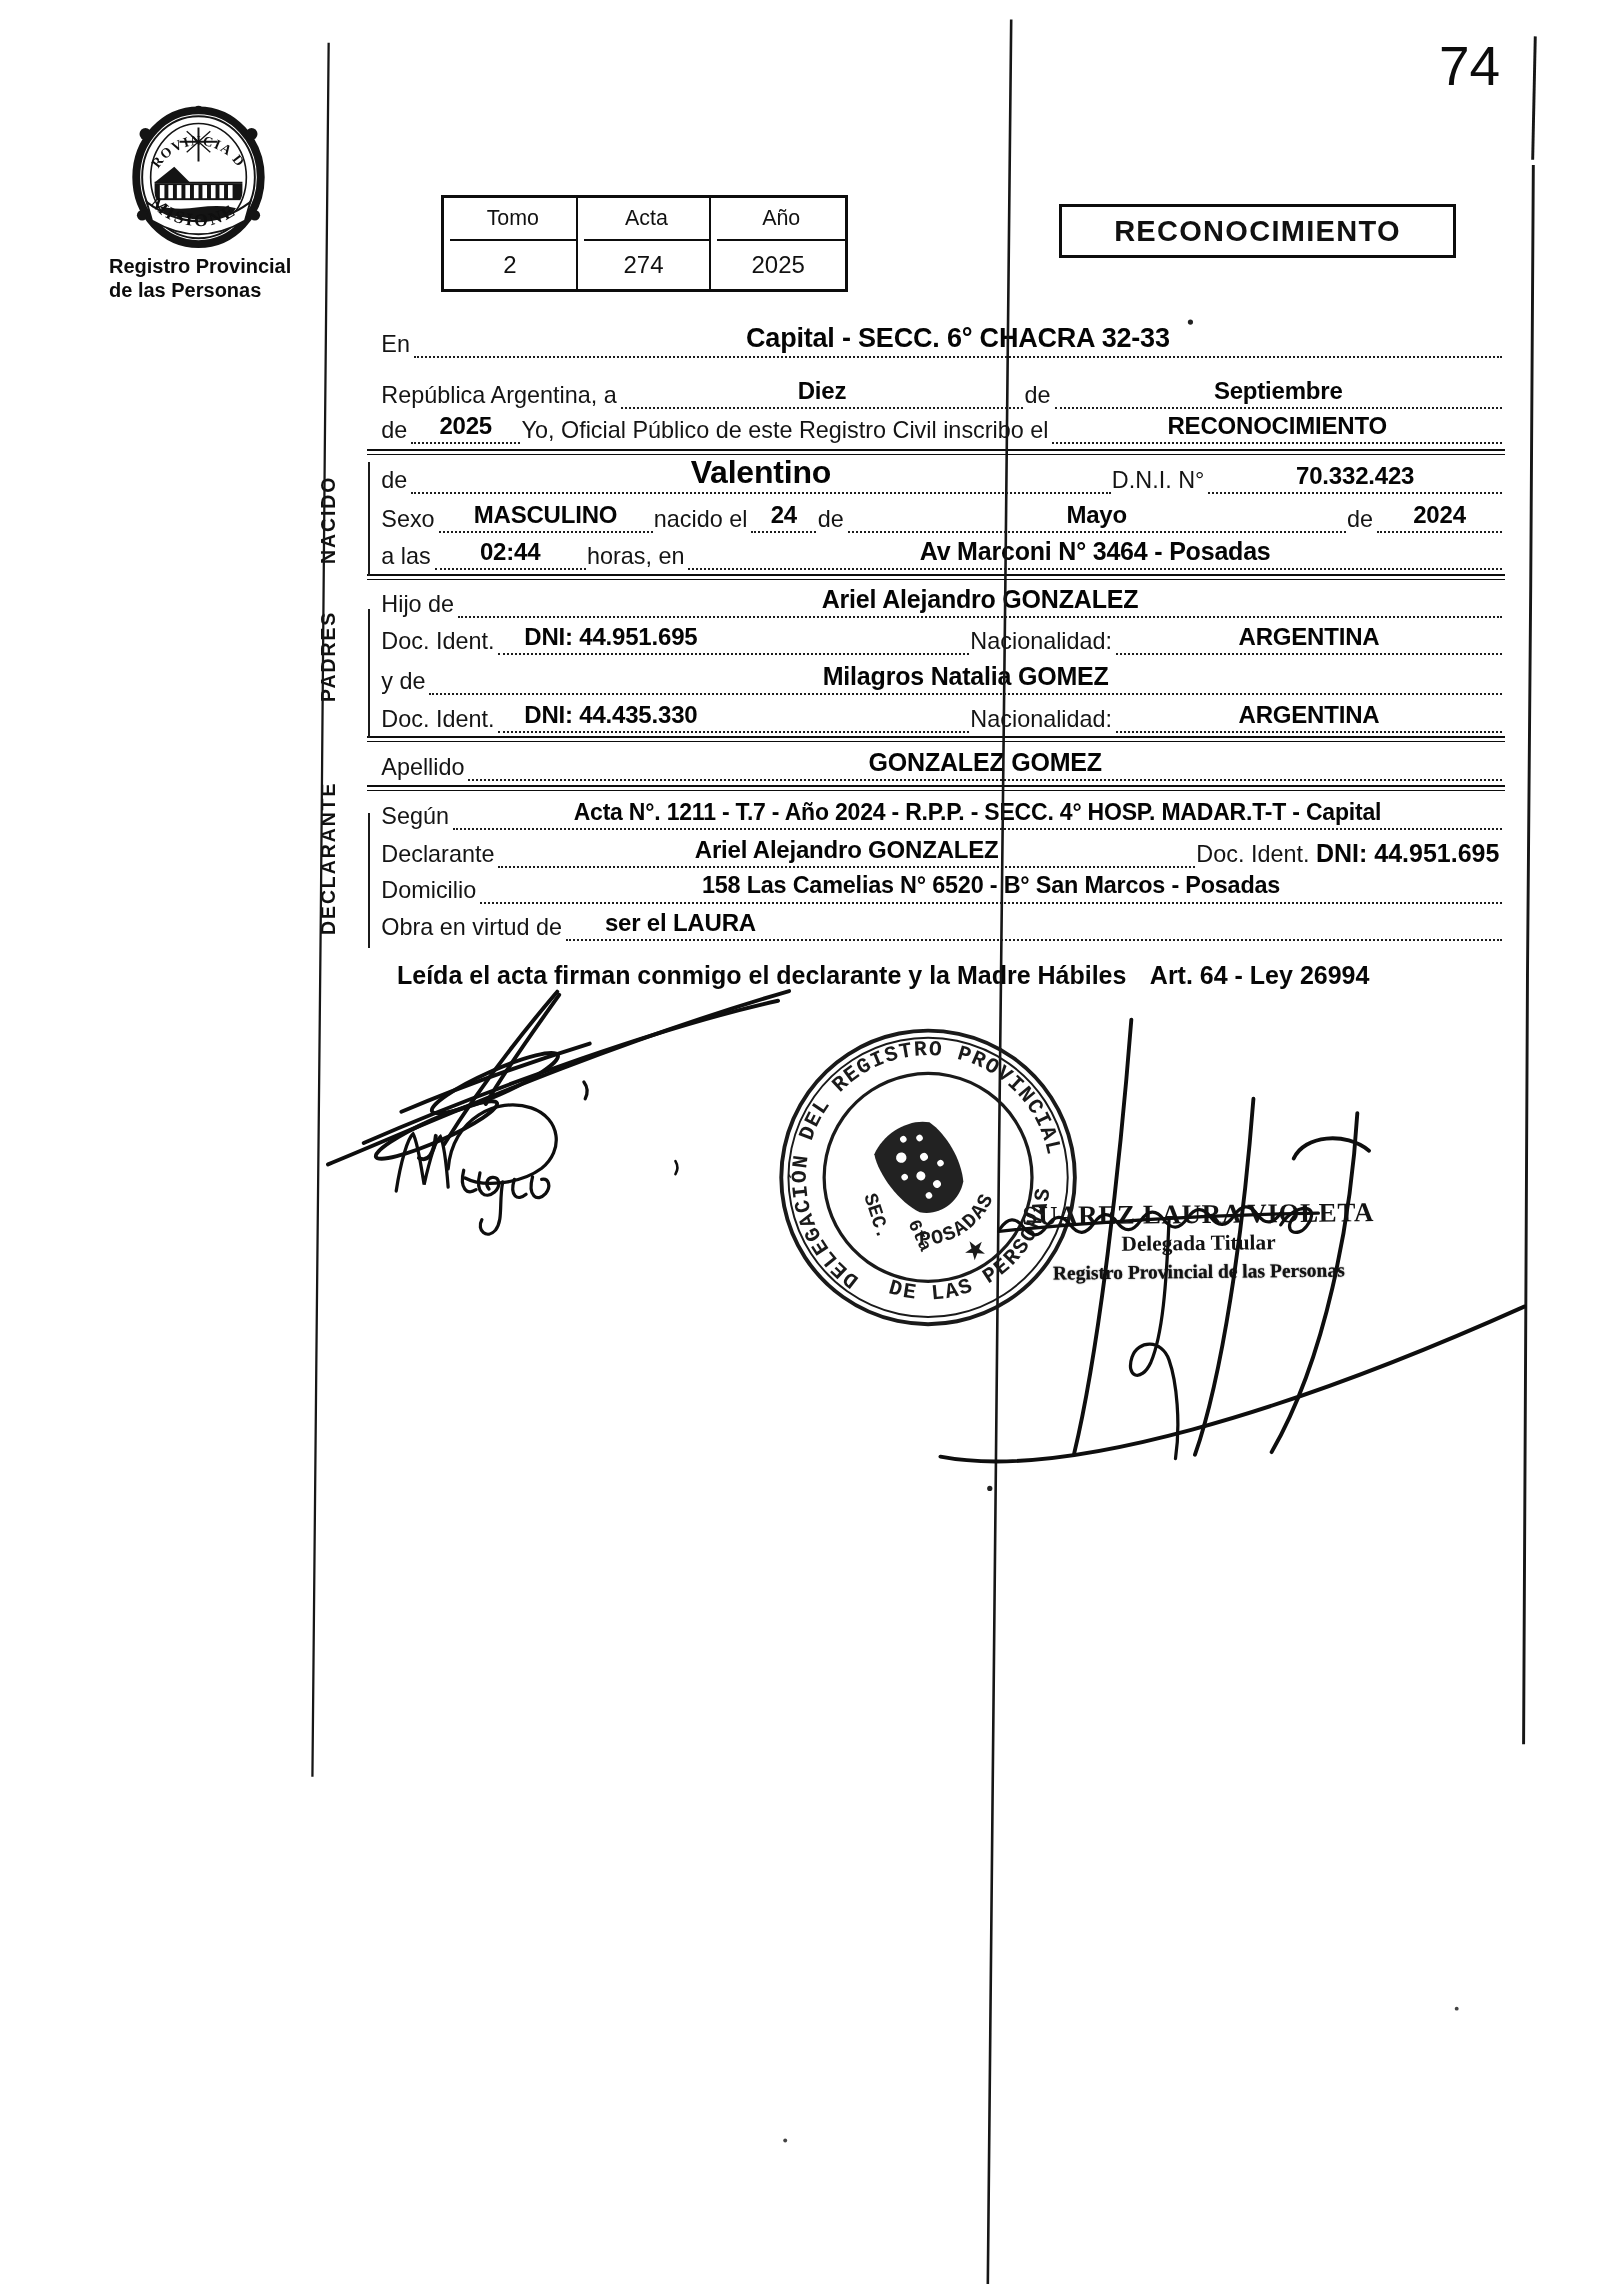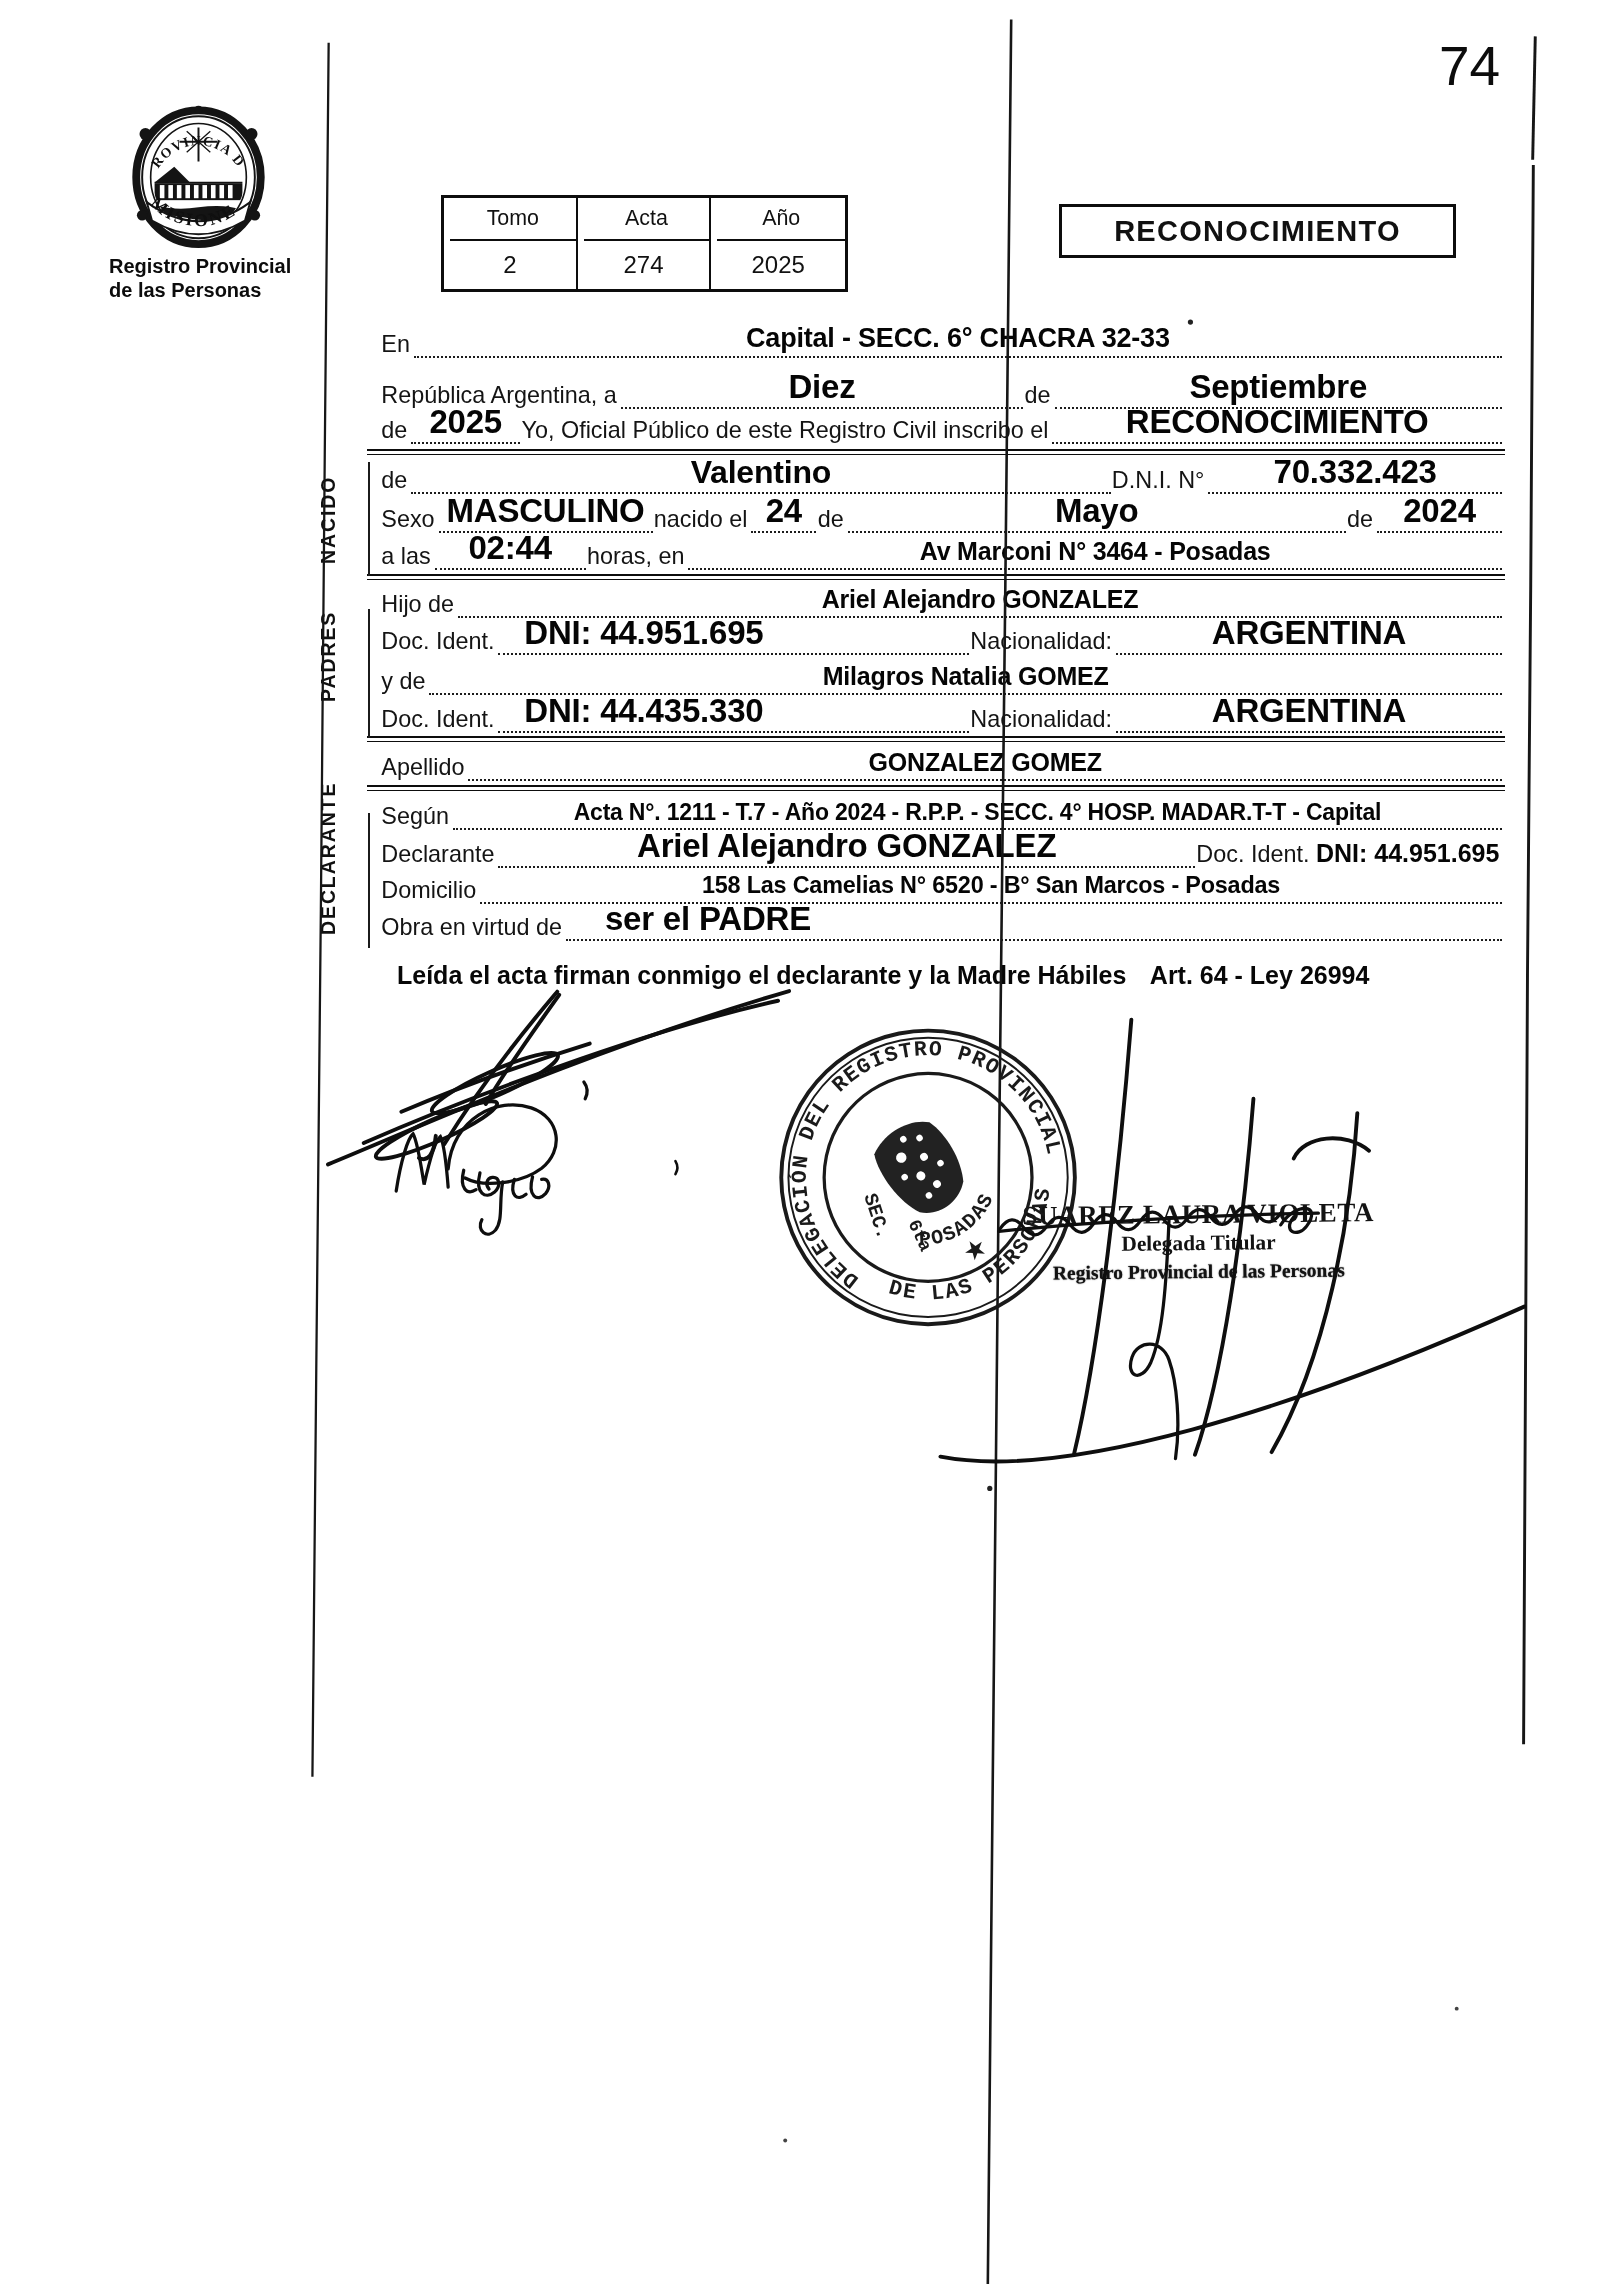--- a/index.html
+++ b/index.html
@@ -23,21 +23,21 @@
   .rec-table .vl{font:400 24px "Liberation Sans",sans-serif;}
   .type-box{position:absolute;left:1059px;top:204px;width:397px;height:54px;border:3.2px solid #0d0d0d;
             box-sizing:border-box;display:flex;align-items:center;justify-content:center;
             font:700 29px "Liberation Sans",sans-serif;letter-spacing:1.3px;}
   
   .row{position:absolute;left:380px;width:1122px;height:34px;display:flex;align-items:flex-end;}
   .lbl{font:400 23.4px/1 "Liberation Sans",sans-serif;color:#141414;padding:0 3.9px 1.3px 1.3px;white-space:nowrap;}
   .seg{border-bottom:2.6px dotted #1c1c1c;display:flex;align-items:flex-end;justify-content:center;
        height:100%;min-width:26px;box-sizing:border-box;}
   .seg.l{justify-content:flex-start;}
-  .v{font-weight:700;font-size:33px;line-height:1;letter-spacing:-0.2px;padding:0 7.8px 4.5px;white-space:nowrap;color:#050505;}
+  .v{font-weight:700;font-size:24px;line-height:1;letter-spacing:-0.2px;padding:0 7.8px 4.5px;white-space:nowrap;color:#050505;}
   .vplain{font-weight:700;font-size:25px;line-height:1;padding:0 2.6px 1.9px;white-space:nowrap;color:#050505;}
   .sep{position:absolute;left:367px;width:1138px;height:5.8px;border-top:2.6px solid #0d0d0d;
        border-bottom:1.9px solid #0d0d0d;box-sizing:border-box;}
   .bracket{position:absolute;left:368px;width:1.9px;background:#1b1b1b;}
   .vlab{position:absolute;left:317px;writing-mode:vertical-rl;transform:rotate(180deg);
         font:600 19.5px "Liberation Sans",sans-serif;letter-spacing:1.9px;color:#101010;text-align:center;}
   .closing{position:absolute;left:397px;top:962px;width:1091px;display:flex;gap:23.4px;
            font:700 25px/1.1 "Liberation Sans",sans-serif;color:#070707;white-space:nowrap;}
   
   .official{position:absolute;left:1008px;top:1199px;width:381px;text-align:center;color:#131313;
@@ -259,21 +259,21 @@
   <div class="row" style="top:870px">
     <span class="lbl">Domicilio</span>
     <span class="seg" style="flex:1">
         <span class="v" style="font-size:23.4px">158 Las Camelias N° 6520 - B° San Marcos - Posadas</span>
       </span>
   </div>
 
   <div class="row" style="top:907px">
     <span class="lbl">Obra en virtud de</span>
     <span class="seg l" style="flex:1">
-        <span class="v" style="padding-left:39px">ser el PADRE</span>
+        <span class="v" style="padding-left:39px">ser el LAURA</span>
       </span>
   </div>
 
   <div class="bracket" style="top:462px;height:114px"></div>
   <div class="bracket" style="top:609px;height:129px"></div>
   <div class="bracket" style="top:813px;height:135px"></div>
   <div class="vlab" style="top:471px;height:97px">NACIDO</div>
   <div class="vlab" style="top:608px;height:96px">PADRES</div>
   <div class="vlab" style="top:808px;height:127px">DECLARANTE</div>
 

